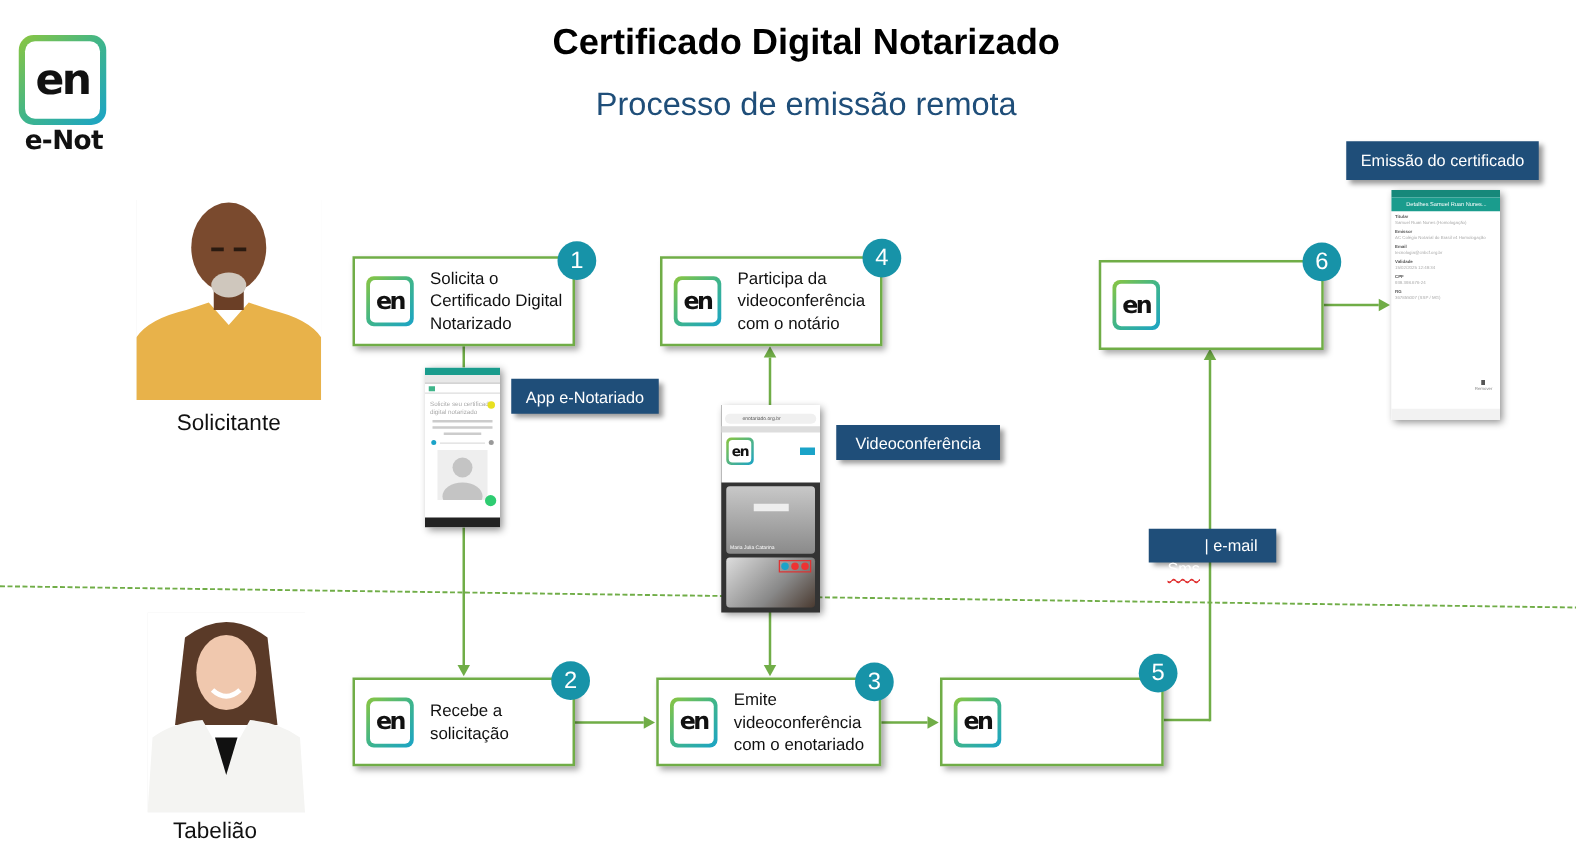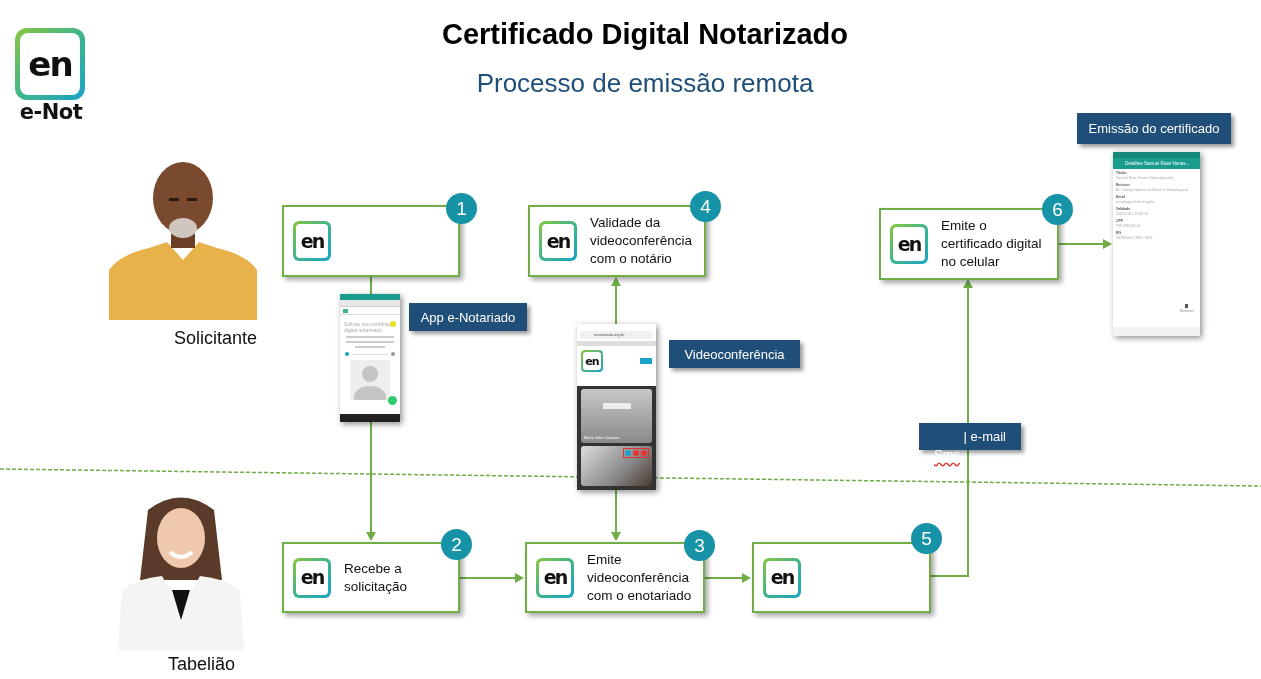--- a/index.html
+++ b/index.html
@@ -13,21 +13,21 @@
   .logo-inner { width: 100%; height: 100%; background: #fff; border-radius: 8px; display: flex; align-items: center; justify-content: center; }
   .en-text { font-family: "DejaVu Sans", sans-serif; font-weight: bold; color: #111; letter-spacing: -2px; position: relative; line-height: 1; }
   .logo-caption { left: 14px; top: 100px; width: 74px; text-align: center; font-weight: bold; font-size: 21px; font-family: "DejaVu Sans", sans-serif; letter-spacing: -0.5px; }
 
   
   .title { left: 0; width: 1290px; top: 18px; text-align: center; font-size: 29px; font-weight: bold; color: #000; }
   .subtitle { left: 0; width: 1290px; top: 68px; text-align: center; font-size: 26px; color: #1f4e79; }
 
   
   .person { background: #f5f5f5; overflow: hidden; }
-  .person-label { font-size: 18px; text-align: right; }
+  .person-label { font-size: 18px; text-align: center; }
 
   
   .step { background: #fff; border: 2px solid #70ad47; box-shadow: 3px 3px 5px rgba(0,0,0,0.35); display: flex; align-items: center; }
   .step .icon-wrap { width: 38px; height: 40px; margin-left: 9px; border-radius: 6px; padding: 3px;
                      background: linear-gradient(135deg, #8cc63f 0%, #3fb58a 50%, #1aa3c8 100%); flex: 0 0 auto; }
   .step .icon-wrap .logo-inner { border-radius: 4px; }
   .step .label { margin-left: 13px; font-size: 13.5px; line-height: 18px; color: #111; }
   .badge { width: 31px; height: 31px; border-radius: 50%; background: #1793a8; color: #fff; font-size: 19px;
            display: flex; align-items: center; justify-content: center; }
 
@@ -195,48 +195,48 @@
   <span>e-mail</span>
 </div>
 <div class="abs callout" style="left:1077px; top:113px; width:154px; height:31px;">Emissão do certificado</div>
 
 <div class="abs step" style="left:282px; top:205px; width:178px; height:72px;">
   <div class="icon-wrap">
       <div class="logo-inner">
         <span class="en-text" style="font-size:19px;">en</span>
       </div>
     </div>
+  <div class="label">
+    <div>Solicita o</div>
+      <div>Certificado Digital</div>
+      <div>Notarizado</div>
+  </div>
 </div>
 <div class="abs badge" style="left:446px; top:193px;">1</div>
 
 <div class="abs step" style="left:528px; top:205px; width:178px; height:72px;">
   <div class="icon-wrap">
       <div class="logo-inner">
         <span class="en-text" style="font-size:19px;">en</span>
       </div>
     </div>
   <div class="label">
-    <div>Validade da</div>
+    <div>Participa da</div>
       <div>videoconferência</div>
       <div>com o notário</div>
   </div>
 </div>
 <div class="abs badge" style="left:690px; top:191px;">4</div>
 
 <div class="abs step" style="left:879px; top:208px; width:180px; height:72px;">
   <div class="icon-wrap">
       <div class="logo-inner">
         <span class="en-text" style="font-size:19px;">en</span>
       </div>
     </div>
-  <div class="label">
-    <div>Emite o</div>
-      <div>certificado digital</div>
-      <div>no celular</div>
-  </div>
 </div>
 <div class="abs badge" style="left:1042px; top:194px;">6</div>
 
 <div class="abs step" style="left:282px; top:542px; width:178px; height:71px;">
   <div class="icon-wrap">
       <div class="logo-inner">
         <span class="en-text" style="font-size:19px;">en</span>
       </div>
     </div>
   <div class="label">

